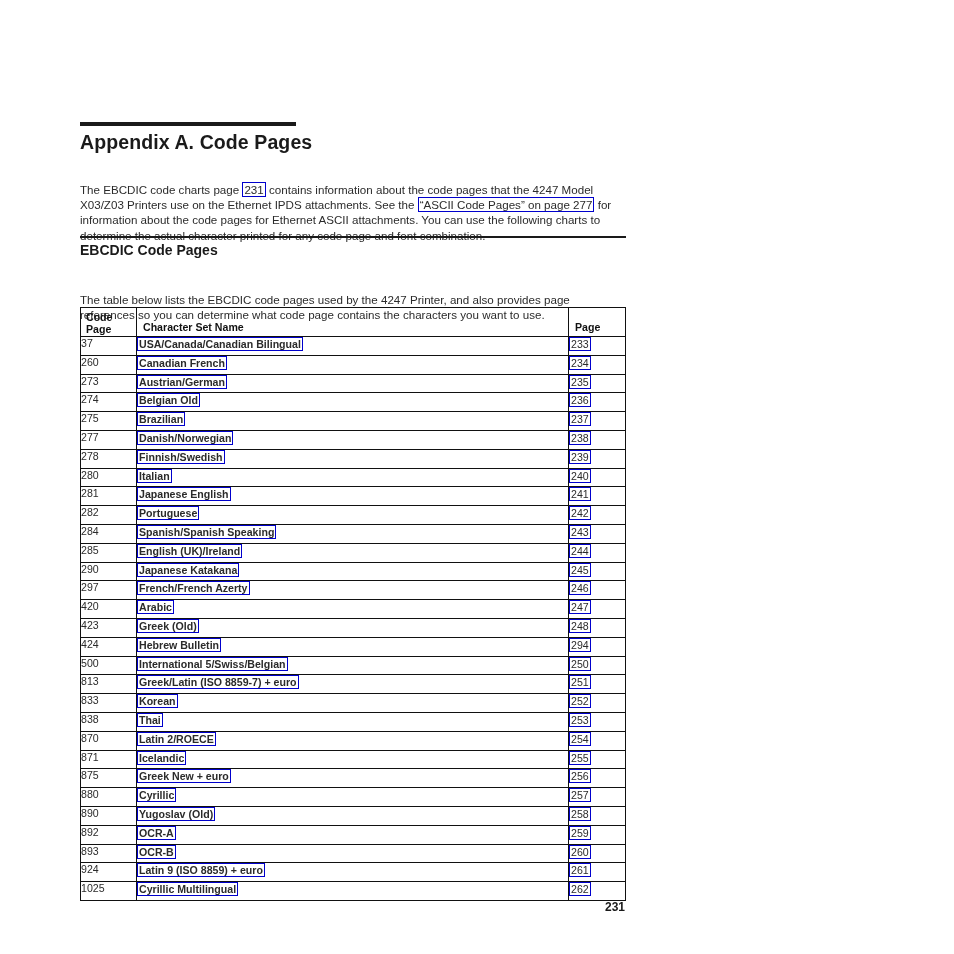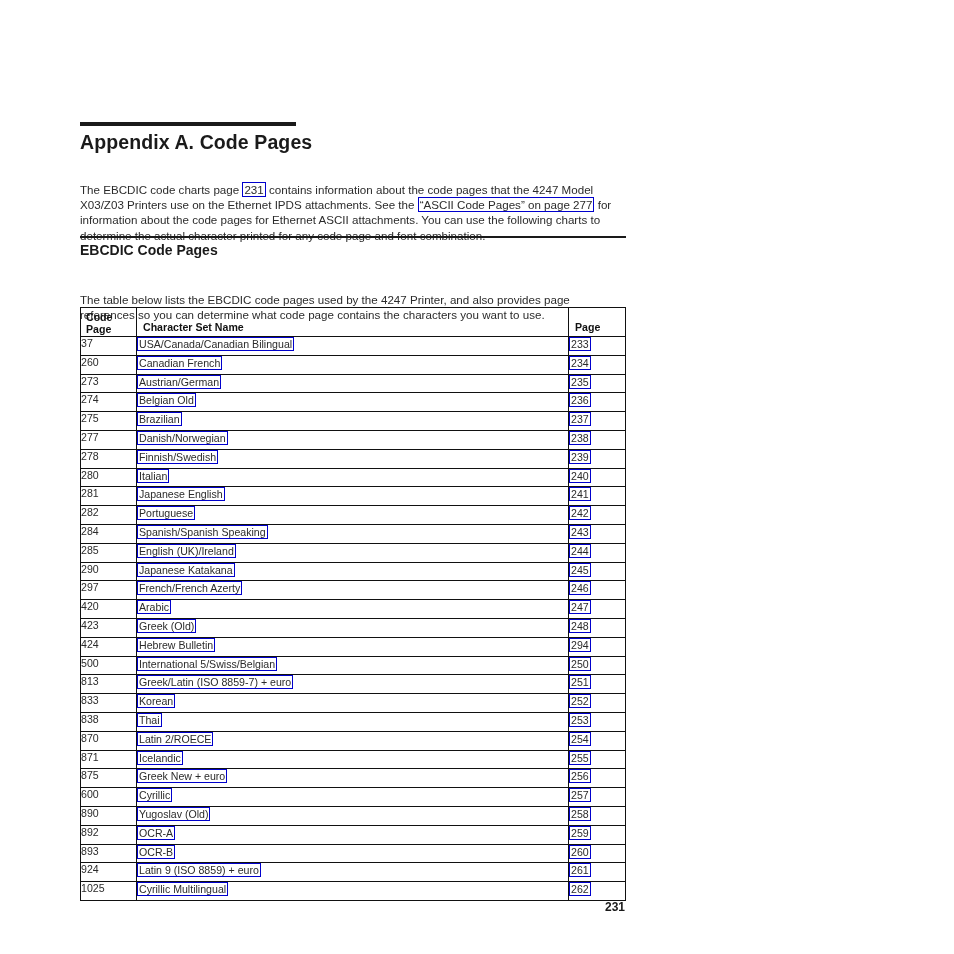--- a/index.html
+++ b/index.html
@@ -147,20 +147,21 @@
   }
   .td-code {
     padding-left: 5px;
     padding-top: 3px;
     font-size: 10.6px;
     line-height: 12px;
   }
   .td-name {
     padding-left: 5px;
     padding-top: 2px;
+    font-weight: bold;
   }
   .td-page {
     padding-left: 5px;
     padding-top: 2px;
   }
 
   
   .folio {
     position: absolute;
     left: 0;
@@ -324,21 +325,21 @@
           <td class="td-code">871</td>
           <td class="td-name"><a class="lnk" href="#">Icelandic</a></td>
           <td class="td-page"><a class="lnk" href="#">255</a></td>
         </tr>
         <tr>
           <td class="td-code">875</td>
           <td class="td-name"><a class="lnk" href="#">Greek New + euro</a></td>
           <td class="td-page"><a class="lnk" href="#">256</a></td>
         </tr>
         <tr>
-          <td class="td-code">600</td>
+          <td class="td-code">880</td>
           <td class="td-name"><a class="lnk" href="#">Cyrillic</a></td>
           <td class="td-page"><a class="lnk" href="#">257</a></td>
         </tr>
         <tr>
           <td class="td-code">890</td>
           <td class="td-name"><a class="lnk" href="#">Yugoslav (Old)</a></td>
           <td class="td-page"><a class="lnk" href="#">258</a></td>
         </tr>
         <tr>
           <td class="td-code">892</td>

